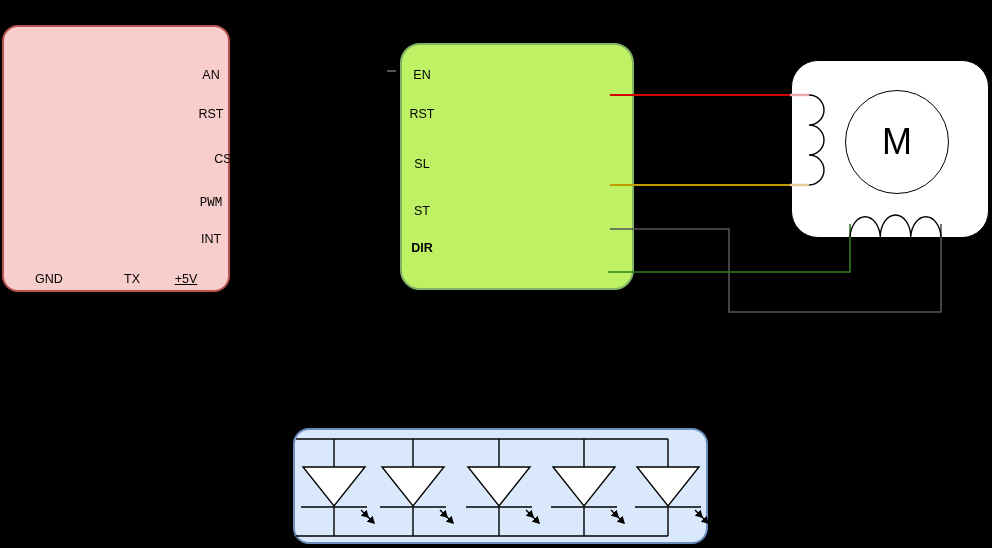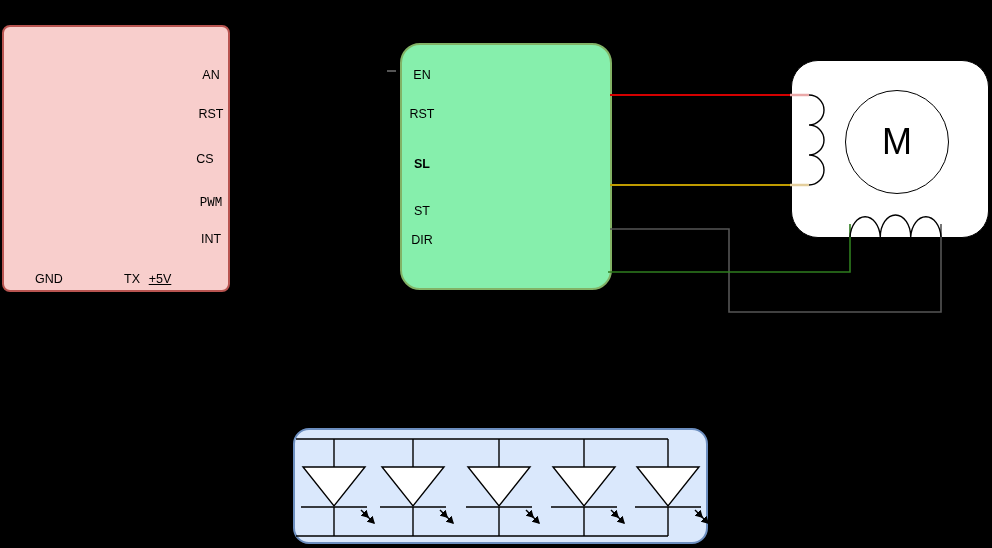--- a/index.html
+++ b/index.html
@@ -10,37 +10,37 @@
   .mcircle{position:absolute;left:53px;top:29px;width:102px;height:102px;border:1.5px solid #000;
            border-radius:50%;display:flex;align-items:center;justify-content:center;background:#fff;}
   .mcircle span{font-size:36px;color:#000;}
   svg{position:absolute;left:0;top:0;pointer-events:none;}
 </style>
 </head>
 <body>
 
 <div class="canvas">
 
-  <div class="box" style="left: 2px; top: 25px; width: 228px; height: 267px; border-radius: 8px; background: rgb(248, 206, 204); border-color: rgb(184, 84, 80);">
+  <div class="box" style="left: 2px; top: 25px; width: 228px; height: 267px; border-radius: 16px; background: rgb(248, 206, 204); border-color: rgb(184, 84, 80);">
     <span class="pin" style="left:182px;top:40px;">AN</span>
     <span class="pin" style="left:182px;top:79px;">RST</span>
-    <span class="pin" style="left:176px;top:124px;">CS</span>
+    <span class="pin" style="left:194px;top:124px;">CS</span>
     <span class="pin" style="left:182px;top:168px;font-family:Liberation Mono, monospace;">PWM</span>
     <span class="pin" style="left:182px;top:204px;">INT</span>
     <span class="pin" style="left:20px;top:244px;">GND</span>
     <span class="pin" style="left:103px;top:244px;">TX</span>
-    <span class="pin" style="left:131px;top:244px;text-decoration:underline;">+5V</span>
+    <span class="pin" style="left:157px;top:244px;text-decoration:underline;">+5V</span>
   </div>
 
-  <div class="box" style="left: 400px; top: 43px; width: 212px; height: 247px; border-radius: 20px; background: #86efac; border-color: rgb(130, 179, 102);">
+  <div class="box" style="left: 400px; top: 43px; width: 234px; height: 247px; border-radius: 20px; background: #bef264; border-color: rgb(130, 179, 102);">
     <span class="pin" style="left:-5px;top:22px;">EN</span>
     <span class="pin" style="left:-5px;top:61px;">RST</span>
-    <span class="pin" style="left:-5px;top:111px;font-weight:bold;">SL</span>
+    <span class="pin" style="left:-5px;top:111px;">SL</span>
     <span class="pin" style="left:-5px;top:158px;">ST</span>
-    <span class="pin" style="left:-5px;top:187px;">DIR</span>
+    <span class="pin" style="left:-5px;top:195px;font-weight:bold;">DIR</span>
   </div>
 
   <div class="box" style="left: 791px; top: 60px; width: 198px; height: 178px; border-radius: 27px; border-width: 1.5px; background: rgb(255, 255, 255); border-color: rgb(0, 0, 0);">
     <div class="mcircle" style="border-color: rgb(0, 0, 0);">
       <span>M</span>
     </div>
   </div>
 
   <div class="box" style="left: 293px; top: 428px; width: 415px; height: 116px; border-radius: 16px; background: rgb(218, 232, 252); border-color: rgb(108, 142, 191);"></div>
 

